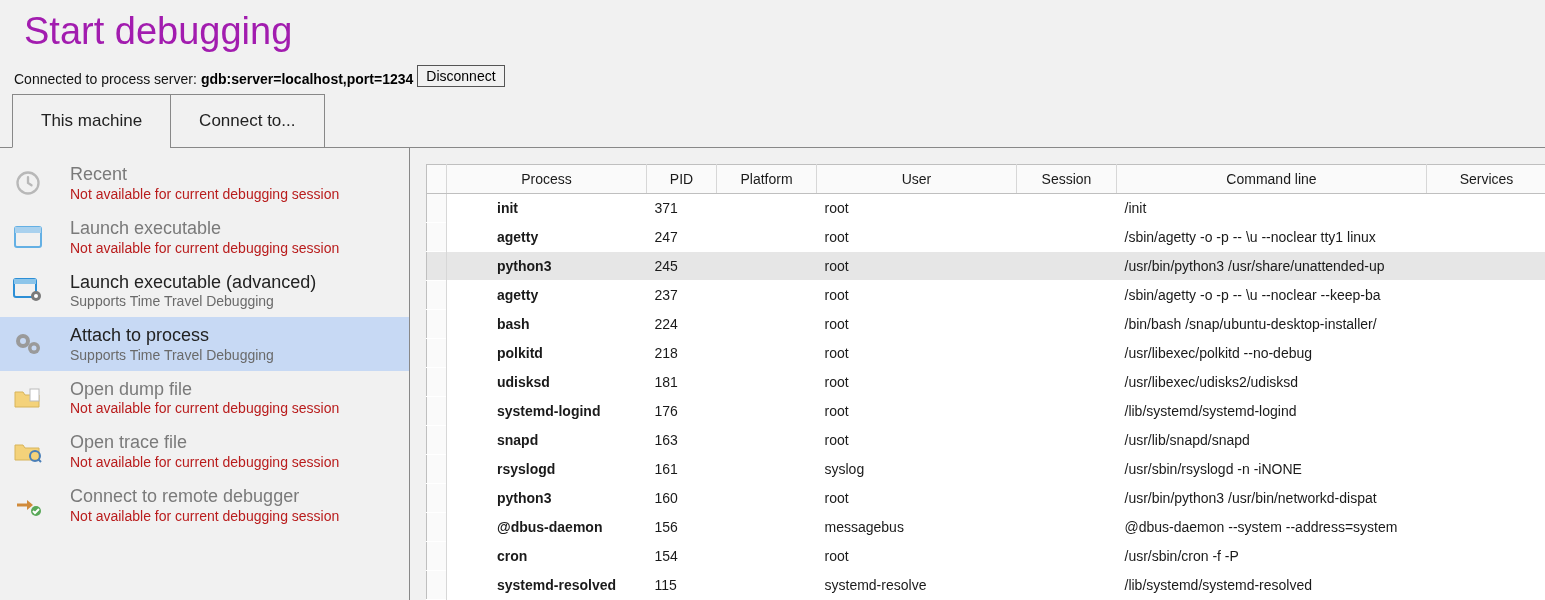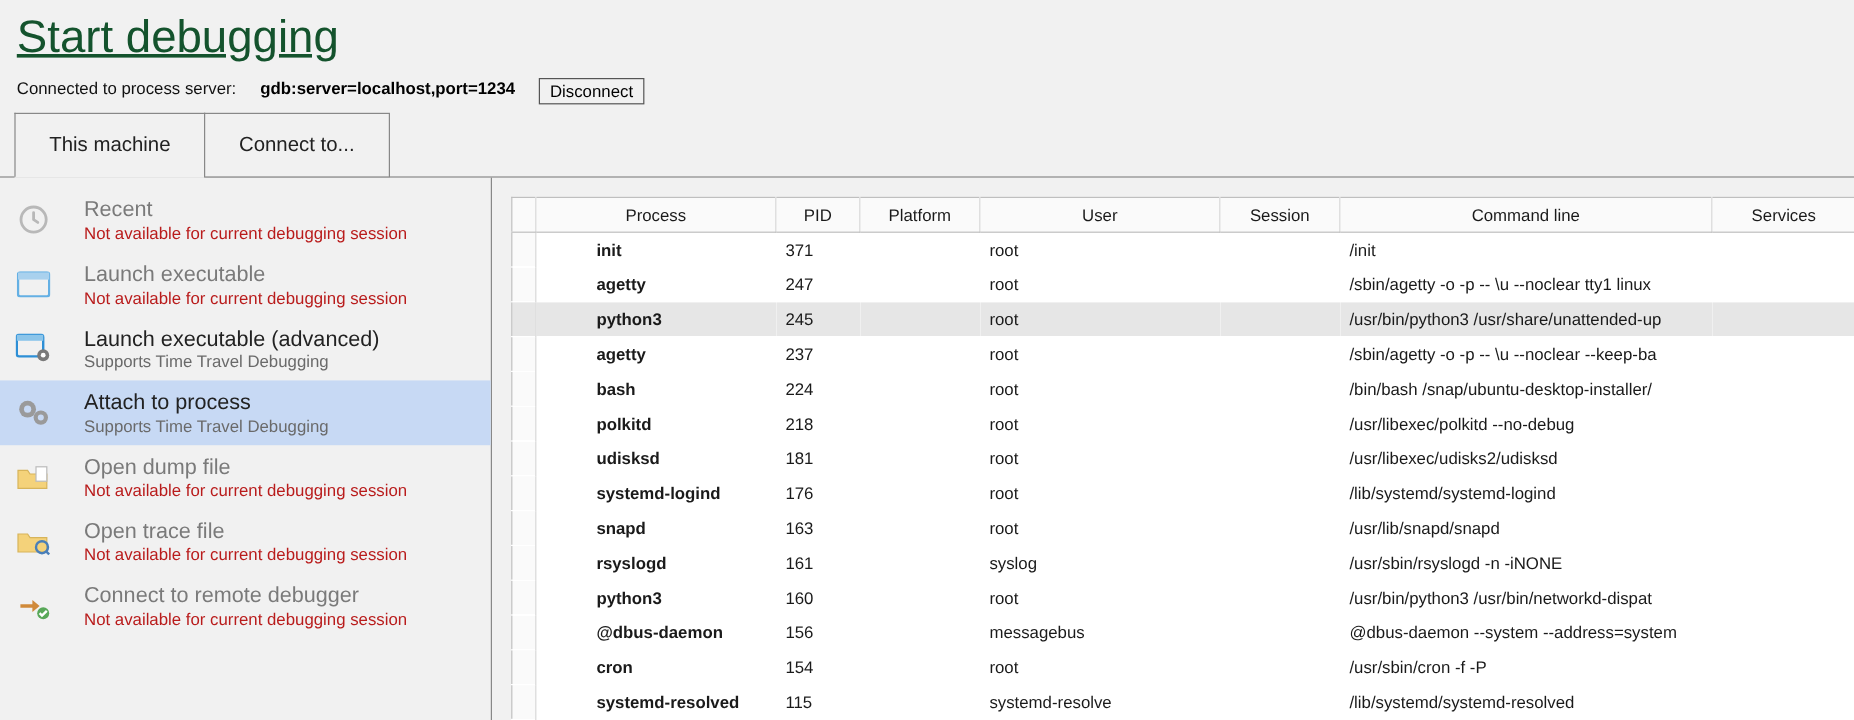--- a/index.html
+++ b/index.html
@@ -9,30 +9,29 @@
     width: 1545px;
     height: 600px;
     font-family: "Segoe UI", Arial, sans-serif;
     background: #f1f1f1;
     color: #1a1a1a;
     overflow: hidden;
   }
   .page-title {
     font-size: 38px;
     font-weight: 300;
-    margin: 10px 0 12px 14px;
-    color: #14532d;
-    text-decoration: underline;
+    margin: 10px 0 12px 24px;
+    color: #a21caf;
   }
   .conn-row {
     margin: 0 0 6px 14px;
     font-size: 14px;
     display: flex;
-    align-items: flex-start;
-    gap: 20px;
+    align-items: flex-end;
+    gap: 4px;
   }
   .conn-row .label { color: #111; }
   .conn-row .value { font-weight: 700; color: #000; }
   .disconnect-btn {
     border: 1px solid #555;
     background: #f1f1f1;
     font-size: 14px;
     padding: 2px 8px;
     cursor: pointer;
     font-family: inherit;

